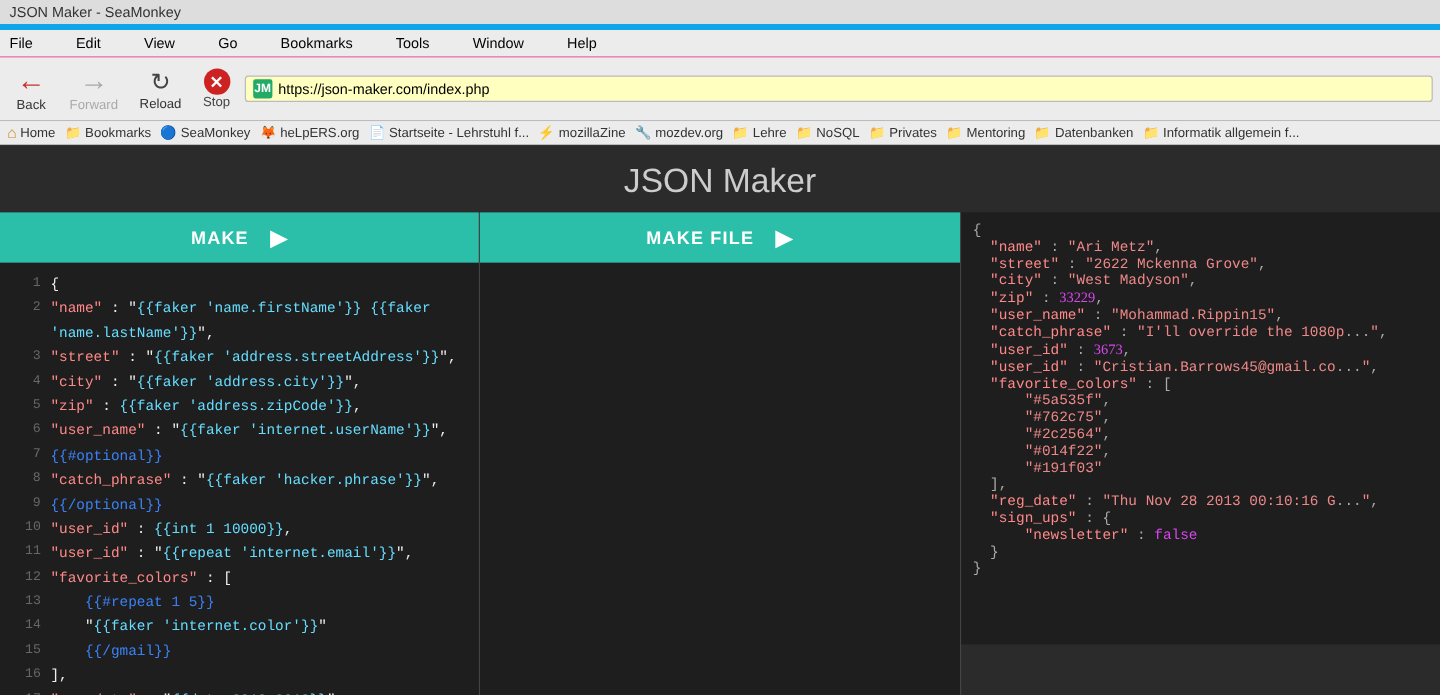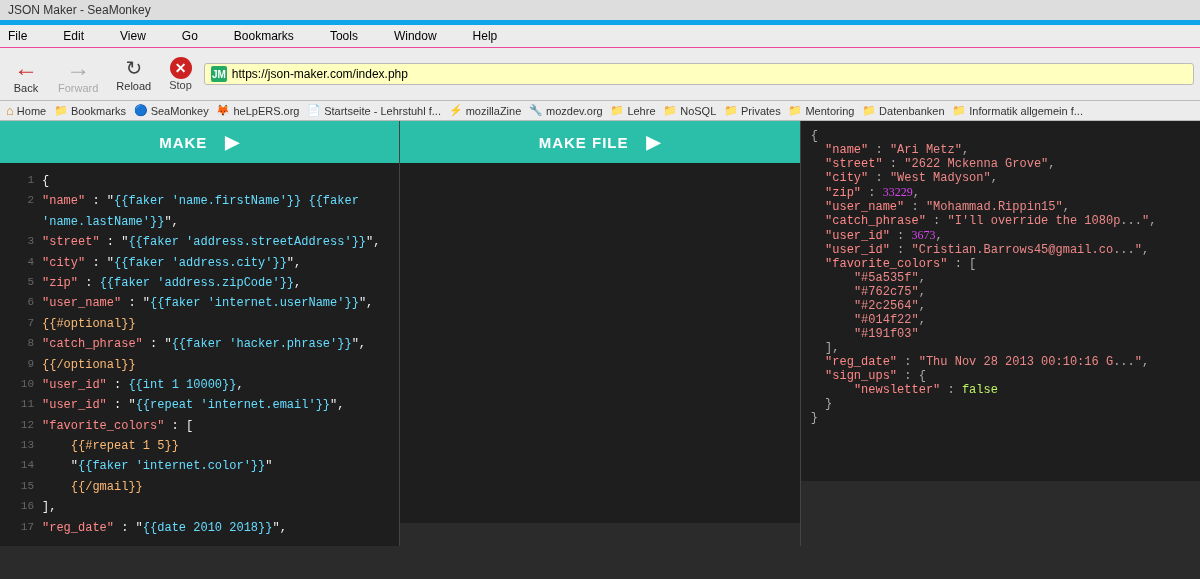--- a/index.html
+++ b/index.html
@@ -140,37 +140,37 @@
       color: #666;
       min-width: 30px;
       text-align: right;
       margin-right: 8px;
       user-select: none;
       font-size: 11px;
     }
     .code-content { flex: 1; }
     .key { color: #f88; }
     .helper { color: #6df; }
-    .ctrl { color: #fdba74; }
+    .ctrl { color: #3b82f6; }
     .white { color: #eee; }
 
     
     .output-area {
       background: #1e1e1e;
       color: #ccc;
       font-family: 'Courier New', monospace;
       font-size: 12px;
       padding: 8px 10px;
       min-height: 360px;
       overflow-x: hidden;
     }
     .out-key { color: #f88; }
     .out-str { color: #e88; }
     .out-num { color: #d946ef; font-family: Liberation Serif, serif; }
-    .out-bool { color: #bef264; text-align: center; }
+    .out-bool { color: #d946ef; text-align: center; }
     .out-paren { color: #aaa; }
 
     
     .stop-btn {
       display: flex;
       flex-direction: column;
       align-items: center;
       font-size: 11px;
       color: #444;
       cursor: pointer;
@@ -287,20 +287,21 @@
     <span style="font-size:11px;">📁</span>
     <span>Datenbanken</span>
   </div>
   <div class="bookmark-item">
     <span style="font-size:11px;">📁</span>
     <span>Informatik allgemein f...</span>
   </div>
 </div>
 
 <div class="page-content">
+  <h1 class="page-title">JSON Maker</h1>
 
   <div class="panels-row">
 
     <div class="panel">
       <div class="panel-header">
         <span>MAKE</span>
         <span class="run-icon">▶</span>
       </div>
       <div class="code-area">
         <div class="code-line">

